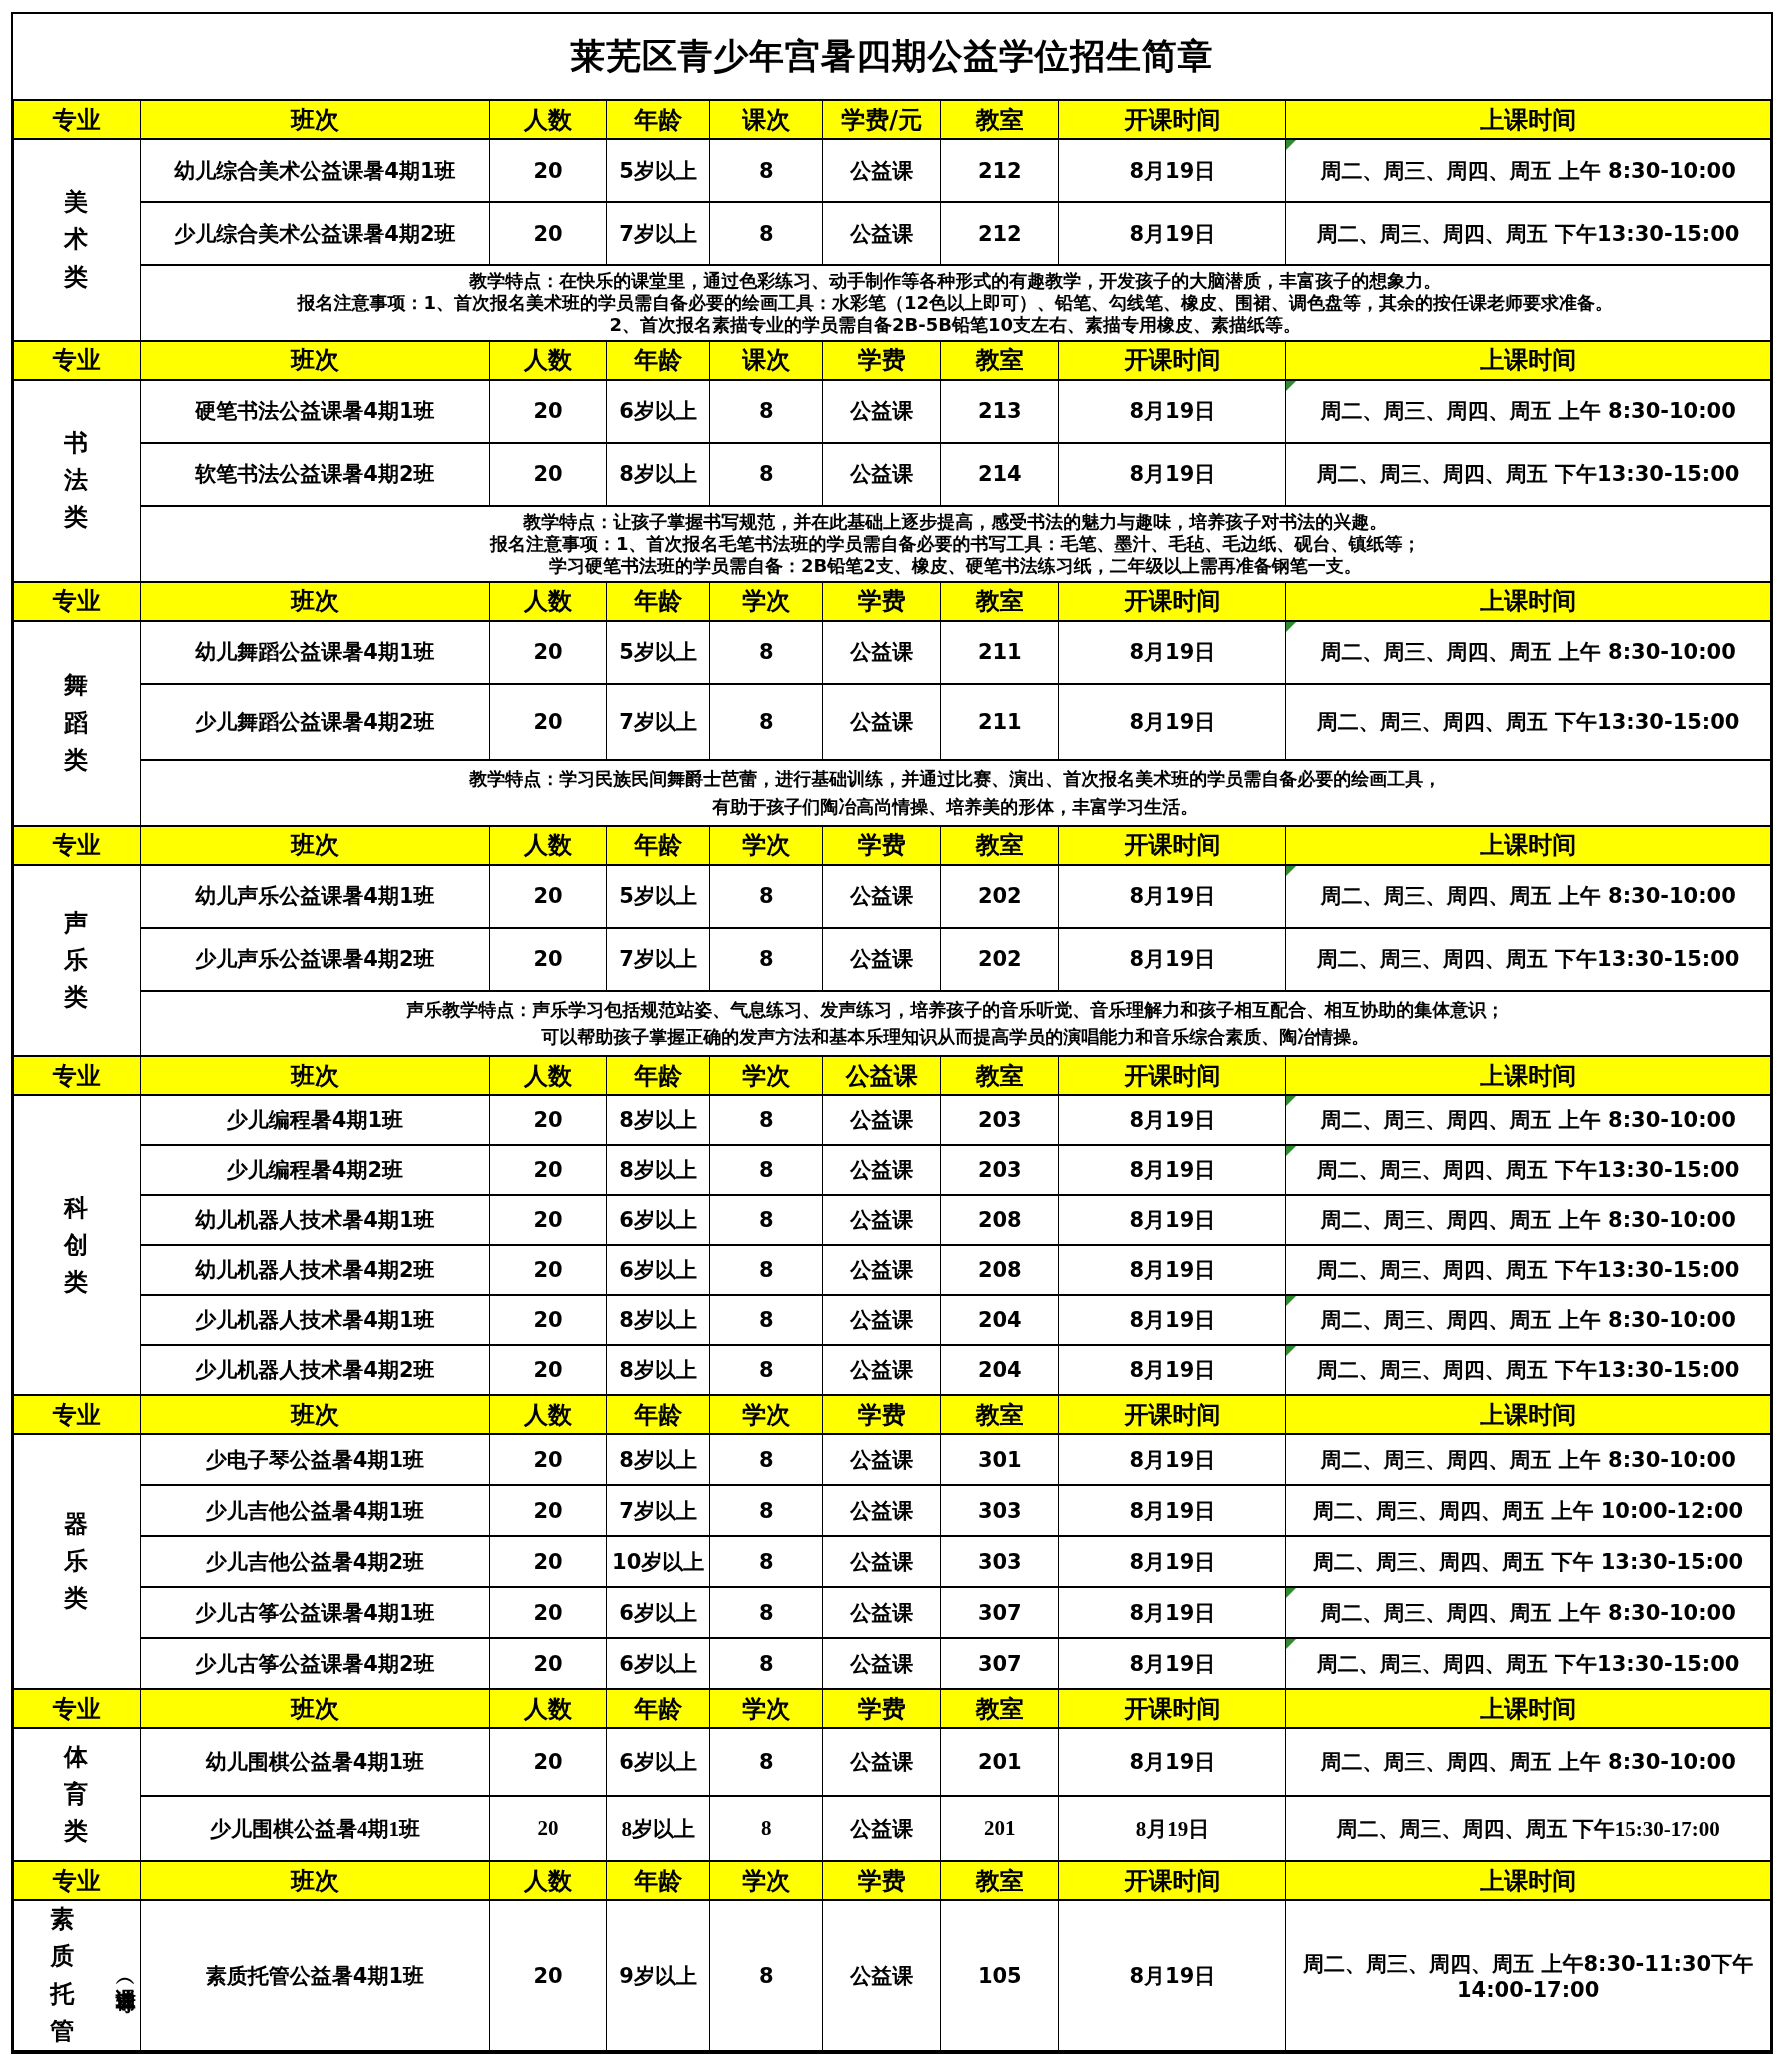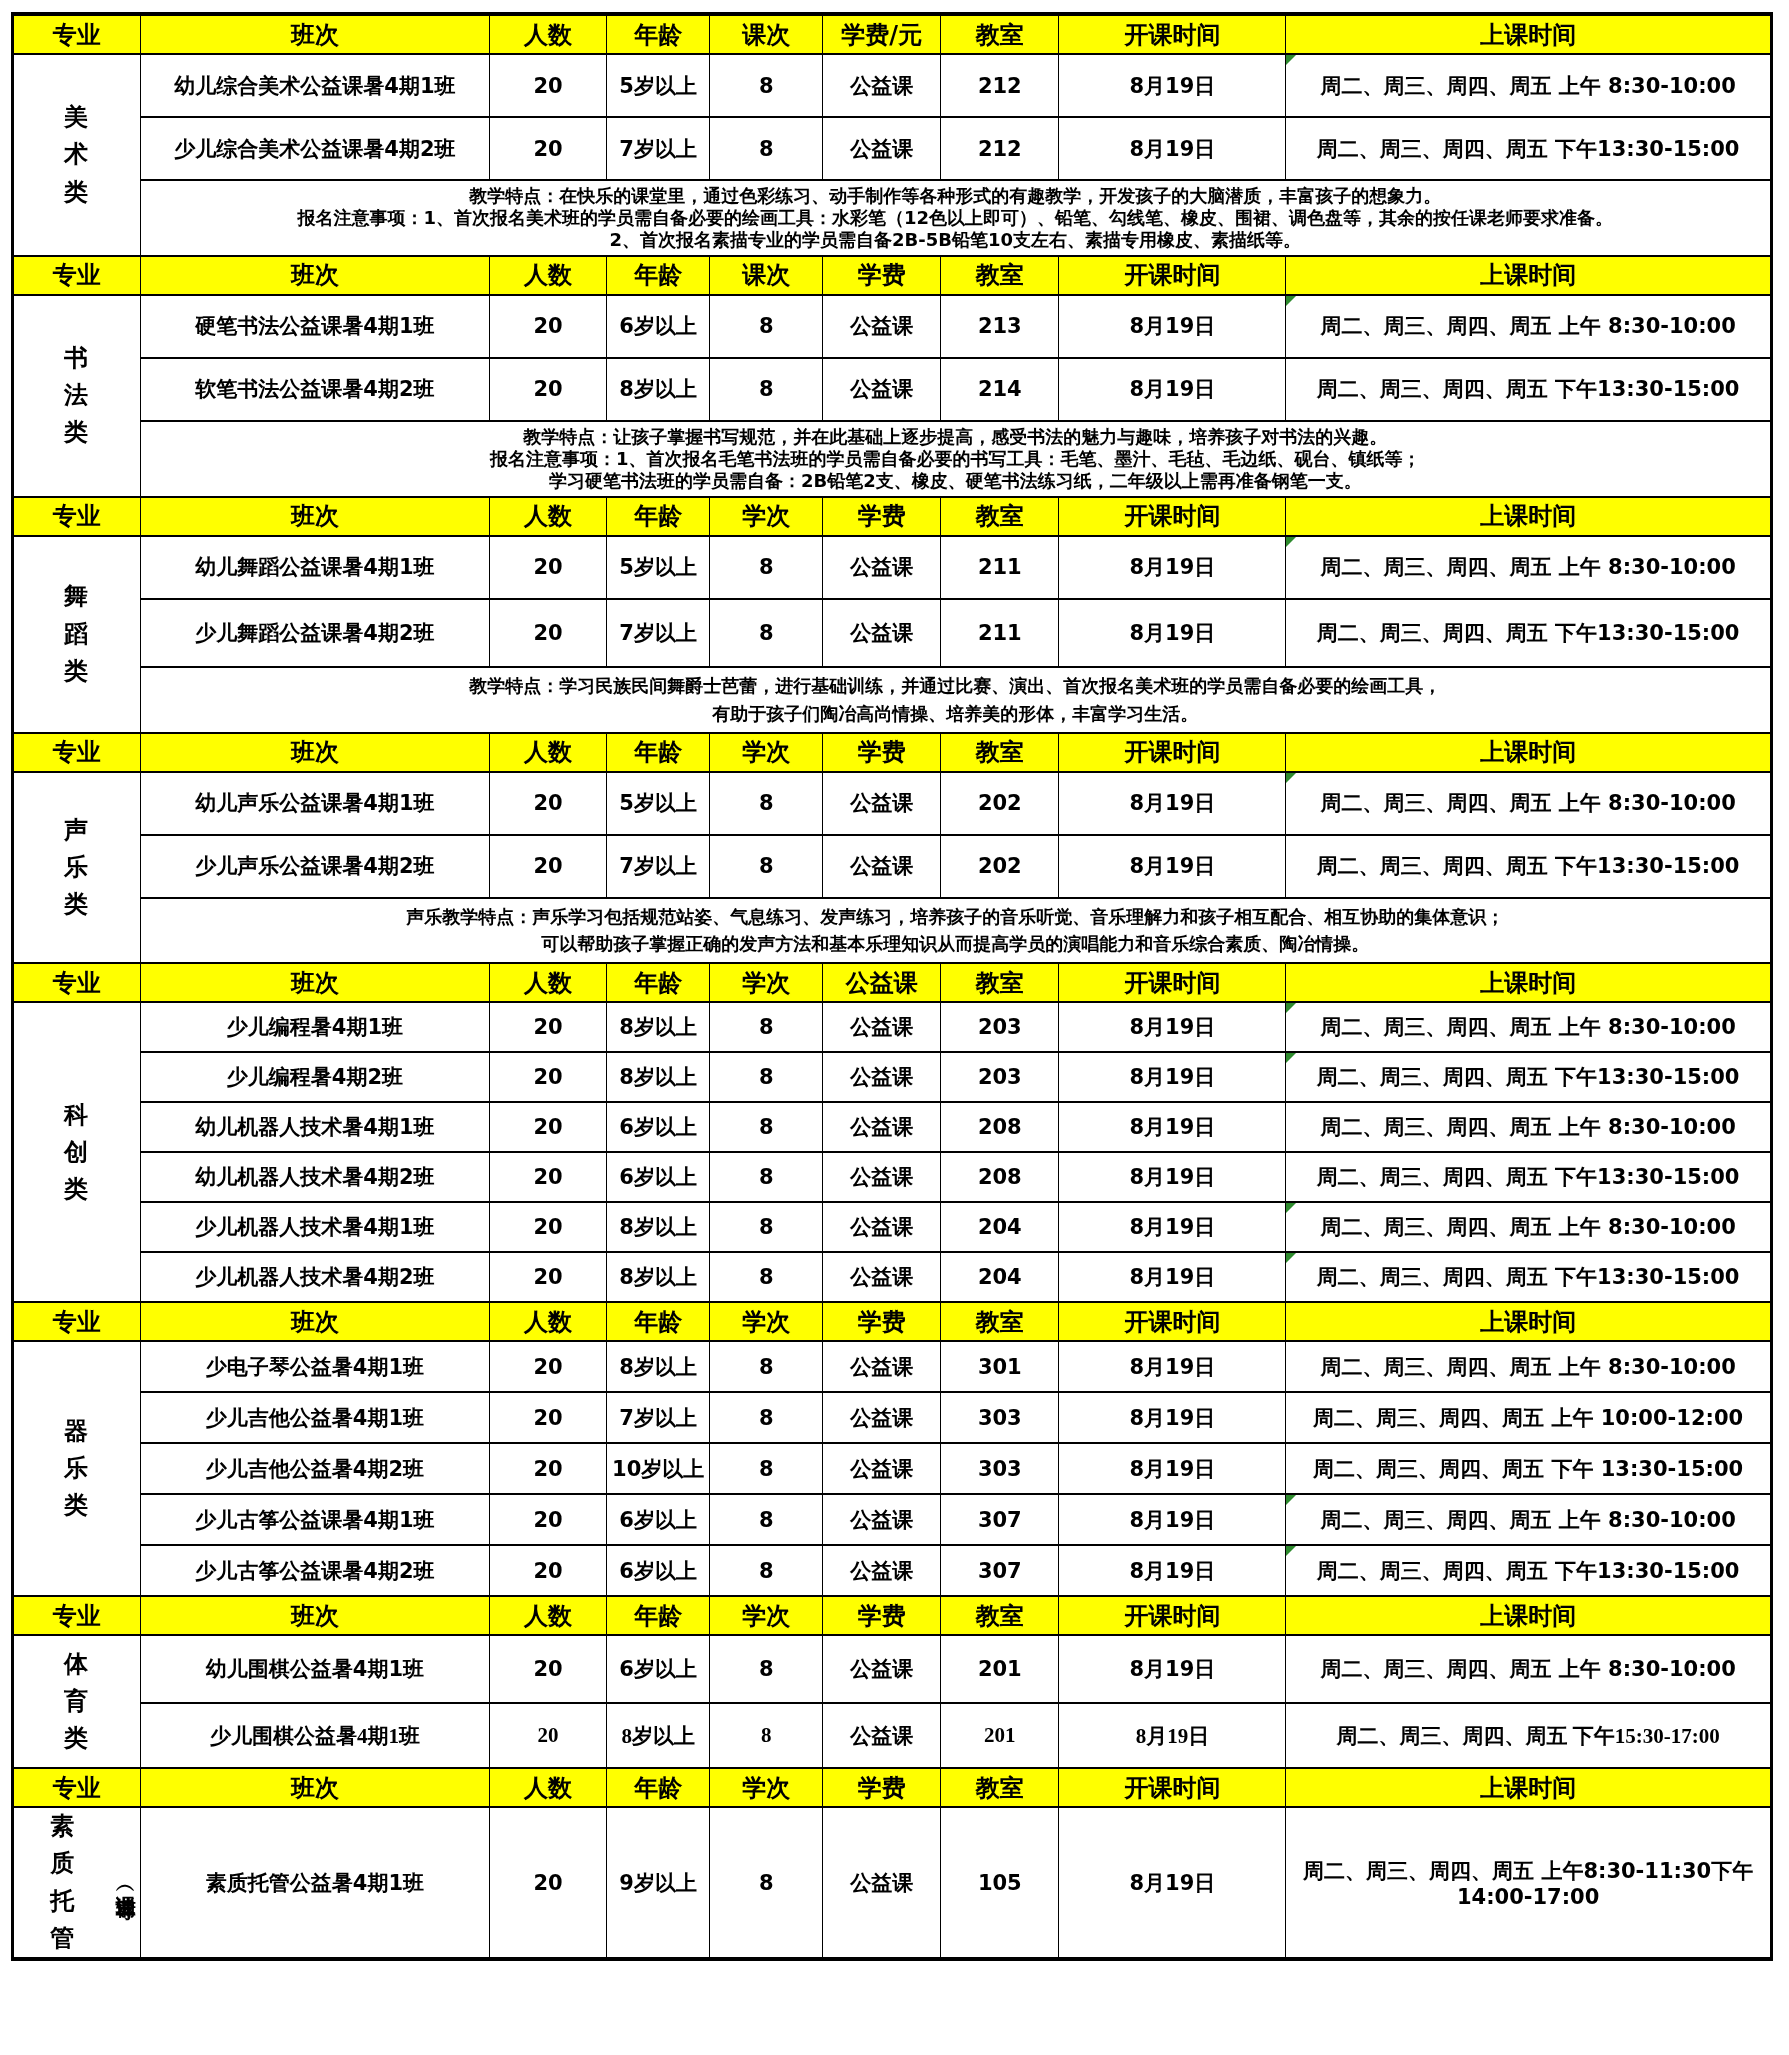--- a/index.html
+++ b/index.html
@@ -41,20 +41,21 @@
     border-top:10.8px solid #2e8b2e;border-right:10.8px solid transparent;
   }
   tr.note-row td{padding:4px 6.8px;border-radius:16px;}
   .note-line{font-size:18px;line-height:1.22;text-align:center;}
   .note-pad .note-line{line-height:1.55;}
 </style>
 </head>
 <body>
 
 <div class="sheet">
+  <div class="title">莱芜区青少年宫暑四期公益学位招生简章</div>
   <table class="grid">
     <colgroup>
       <col style="width:127px">
         <col style="width:349px">
         <col style="width:117px">
       <col style="width:103px">
         <col style="width:113px">
         <col style="width:118px">
       <col style="width:118px">
         <col style="width:227px">
@@ -166,21 +167,21 @@
           </td>
           <td>幼儿舞蹈公益课暑4期1班</td>
           <td>20</td>
           <td>5岁以上</td>
           <td>8</td>
           <td>公益课</td>
           <td>211</td>
           <td>8月19日</td>
           <td class="schedule-cell"><span class="corner-marker"></span><span>周二、周三、周四、周五 上午 8:30-10:00</span></td>
         </tr>
-        <tr style="height: 68px;">
+        <tr style="height: 76px;">
           <td>少儿舞蹈公益课暑4期2班</td>
           <td>20</td>
           <td>7岁以上</td>
           <td>8</td>
           <td>公益课</td>
           <td>211</td>
           <td>8月19日</td>
           <td class="schedule-cell"><span>周二、周三、周四、周五 下午13:30-15:00</span></td>
         </tr>
         <tr class="note-row note-pad" style="height: 62px;">

